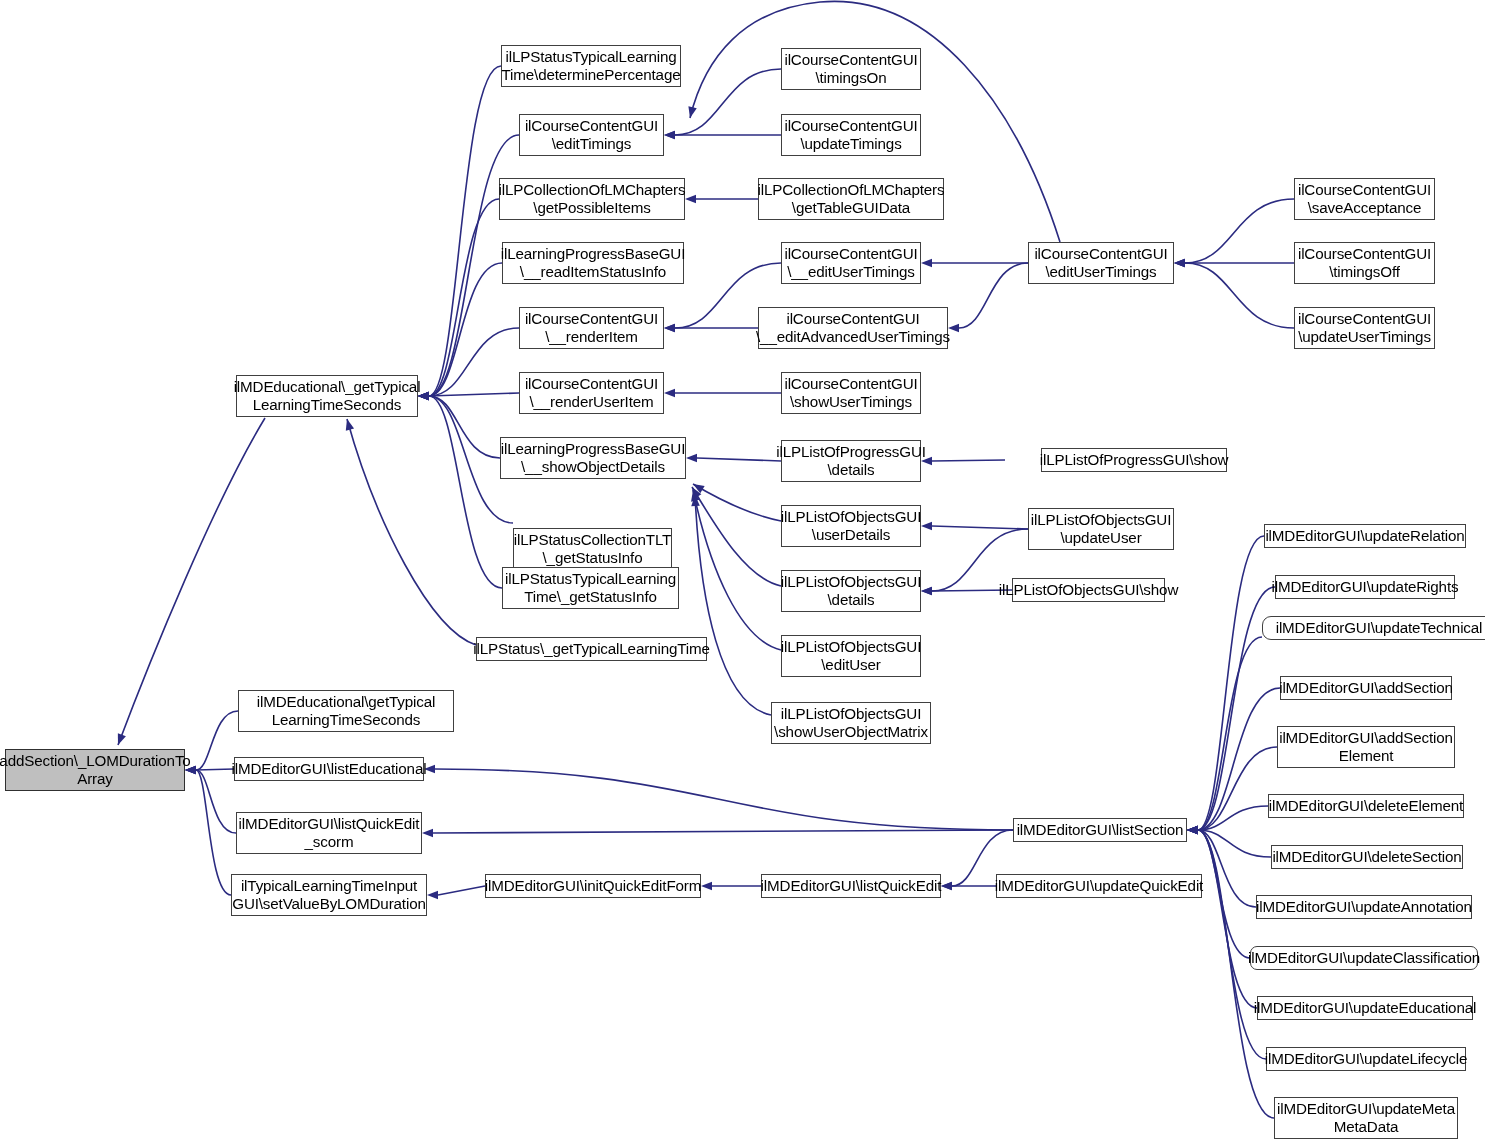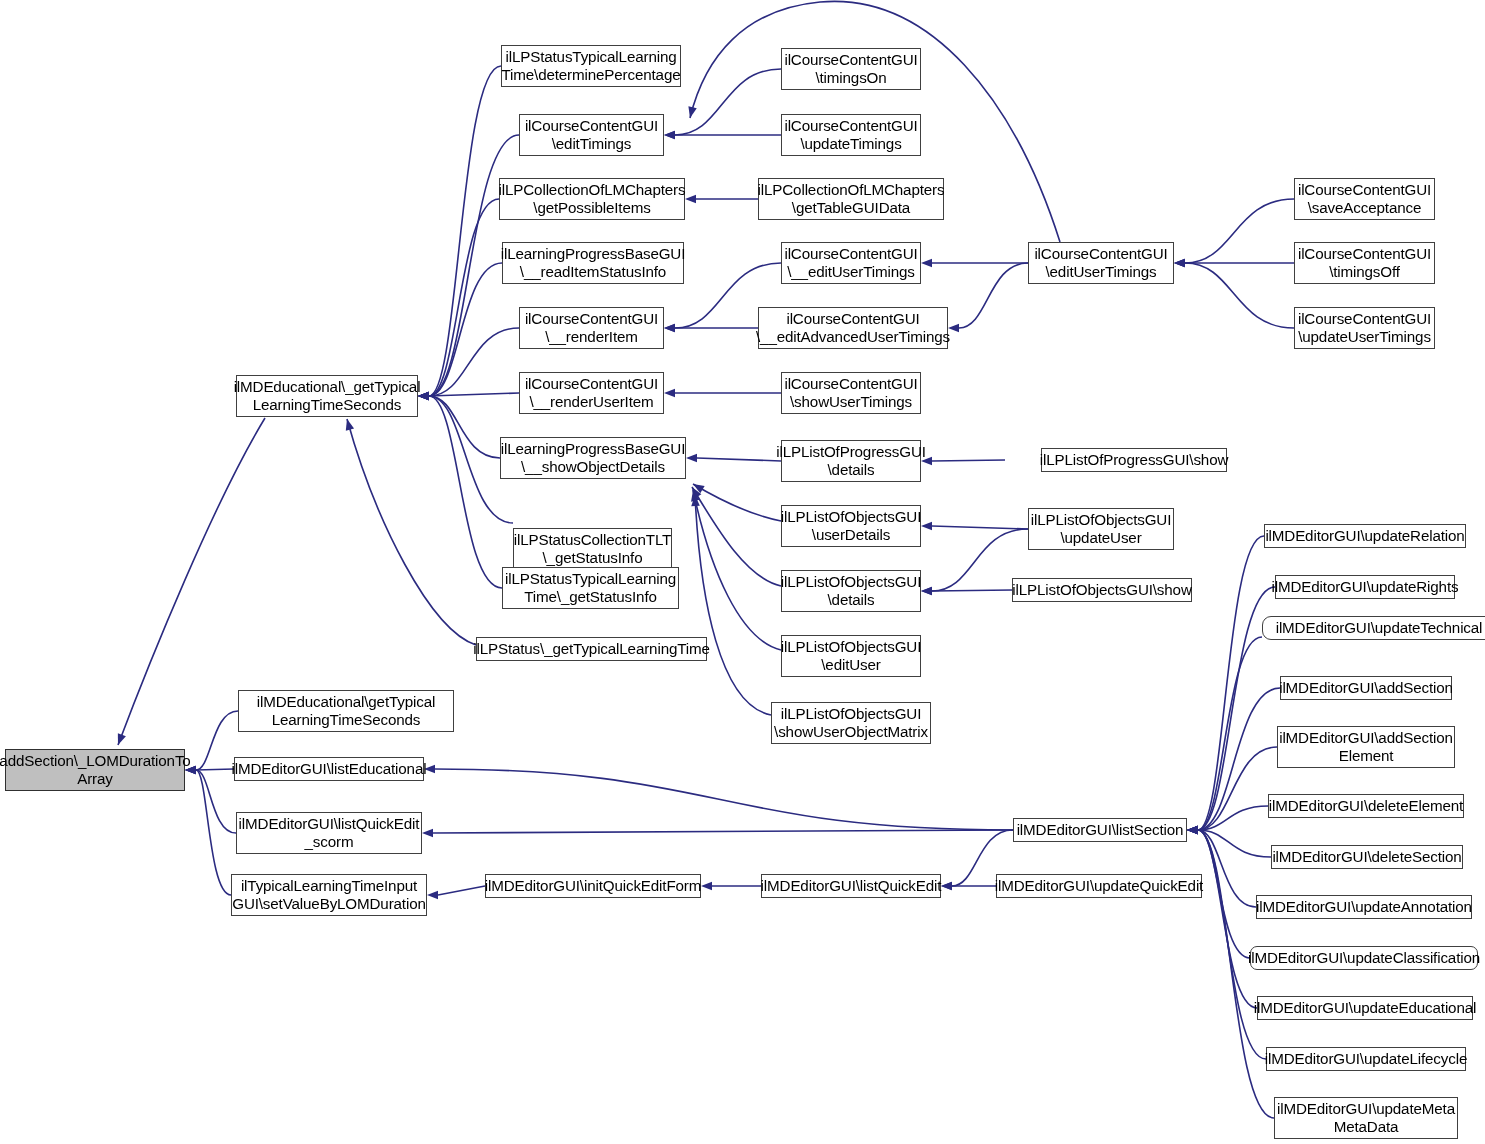--- a/index.html
+++ b/index.html
@@ -217,21 +217,21 @@
 \editUserTimings</div>
       <div class="node-box" style="left: 1294px; top: 178px; width: 141px; height: 42px;">ilCourseContentGUI
 \saveAcceptance</div>
       <div class="node-box" style="left: 1294px; top: 242px; width: 141px; height: 42px;">ilCourseContentGUI
 \timingsOff</div>
       <div class="node-box" style="left: 1294px; top: 307px; width: 141px; height: 42px;">ilCourseContentGUI
 \updateUserTimings</div>
       <div class="node-box" style="left: 1005px; top: 448px; width: 186px; height: 24px; margin-left: 36px;">ilLPListOfProgressGUI\show</div>
       <div class="node-box" style="left: 1028px; top: 508px; width: 146px; height: 42px;">ilLPListOfObjectsGUI
 \updateUser</div>
-      <div class="node-box" style="left: 1012px; top: 578px; width: 180px; height: 24px;">ilLPListOfObjectsGUI\show</div>
+      <div class="node-box" style="left: 1012px; top: 578px; width: 153px; height: 24px;">ilLPListOfObjectsGUI\show</div>
       <div class="node-box" style="left: 238px; top: 690px; width: 216px; height: 42px;">ilMDEducational\getTypical
 LearningTimeSeconds</div>
       <div class="node-box" style="left: 234px; top: 757px; width: 190px; height: 24px;">ilMDEditorGUI\listEducational</div>
       <div class="node-box" style="left: 236px; top: 812px; width: 186px; height: 42px;">ilMDEditorGUI\listQuickEdit
 _scorm</div>
       <div class="node-box" style="left: 231px; top: 874px; width: 196px; height: 42px;">ilTypicalLearningTimeInput
 GUI\setValueByLOMDuration</div>
       <div class="node-box" style="left: 485px; top: 874px; width: 216px; height: 24px;">ilMDEditorGUI\initQuickEditForm</div>
       <div class="node-box" style="left: 761px; top: 874px; width: 180px; height: 24px;">ilMDEditorGUI\listQuickEdit</div>
       <div class="node-box" style="left: 996px; top: 874px; width: 206px; height: 24px;">ilMDEditorGUI\updateQuickEdit</div>

